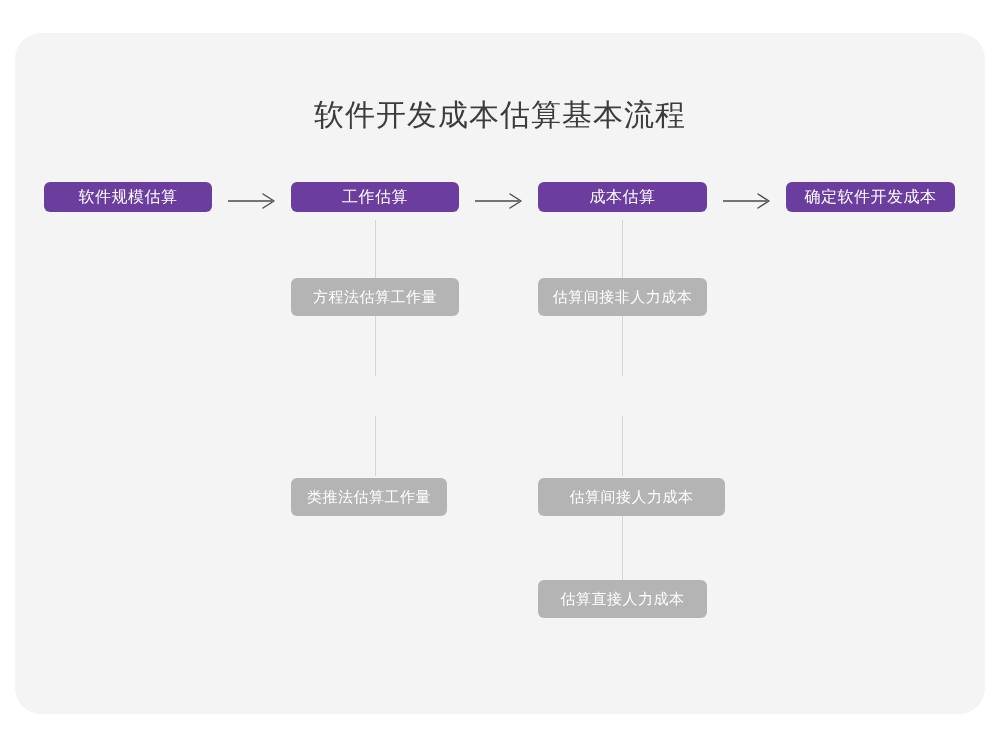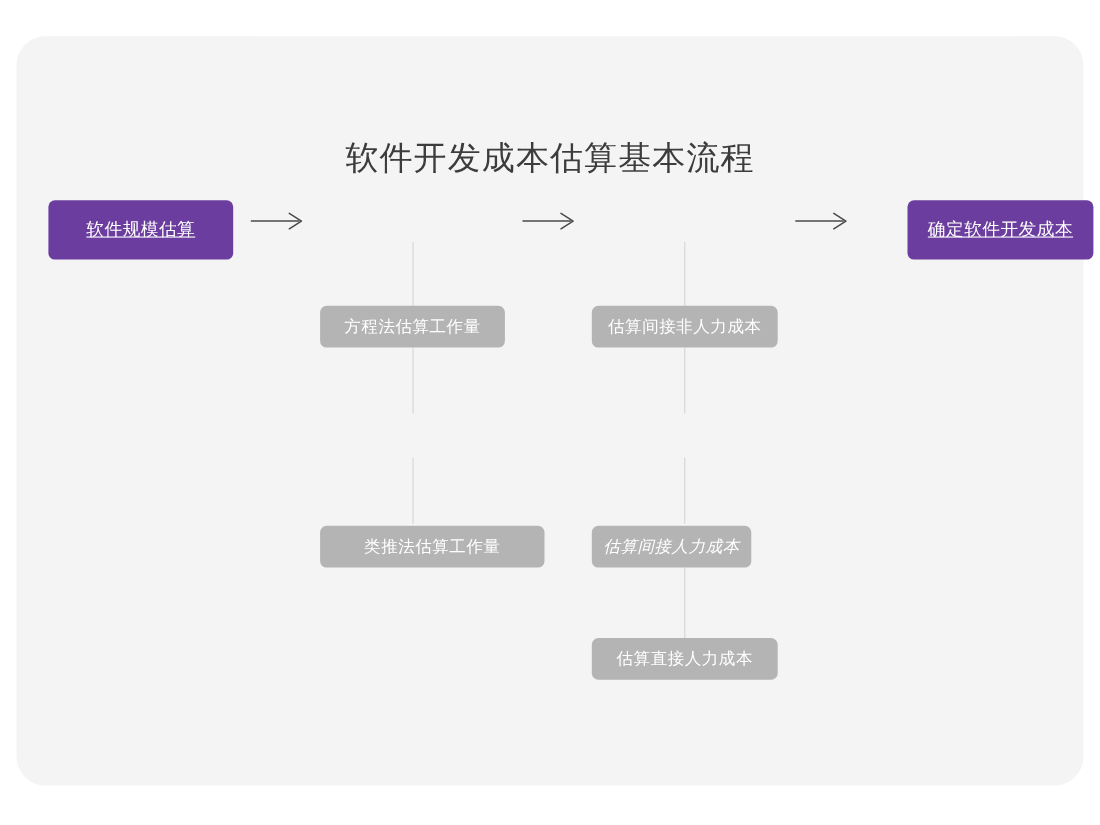--- a/index.html
+++ b/index.html
@@ -38,42 +38,40 @@
     left: 0;
     top: 95px;
     width: 1000px;
     text-align: center;
     font-size: 30px;
     font-weight: 400;
     color: #3c3c3c;
     letter-spacing: 1px;
     line-height: 40px;
     white-space: nowrap;
-    margin-top: 30px;
   }
 
   
   .node {
     position: absolute;
     box-sizing: border-box;
     display: flex;
     align-items: center;
     justify-content: center;
     border-radius: 6px;
     color: #ffffff;
     white-space: nowrap;
     text-align: center;
     letter-spacing: 0.5px;
   }
 
   .node.primary {
     background: #6b3d9e;
     font-size: 16px;
-    height: 54px;
-    text-decoration: underline;
+    height: 30px;
   }
 
   .node.secondary {
     background: #b4b4b4;
     font-size: 15px;
     height: 38px;
   }
 
   
   .vline {
@@ -96,23 +94,25 @@
 <body>
 
 <div id="canvas">
 
   <div id="card"></div>
 
   <div id="diagram-title">软件开发成本估算基本流程</div>
 
   <div class="node primary" style="left:44px; top:182px; width:168px;">软件规模估算</div>
 
+  <div class="node primary" style="left:291px; top:182px; width:168px;">工作估算</div>
 
+  <div class="node primary" style="left:538px; top:182px; width:169px;">成本估算</div>
 
-  <div class="node primary" style="left:786px; top:182px; width:169px;margin-left:39px;">确定软件开发成本</div>
+  <div class="node primary" style="left:786px; top:182px; width:169px;">确定软件开发成本</div>
 
   <div class="arrow" style="left:228px; top:189px; width:50px;">
     <svg width="50" height="24" viewBox="0 0 50 24">
       <line x1="0" y1="12" x2="44" y2="12" stroke="#4a4a4a" stroke-width="1.4"></line>
       <polyline points="35,5 46,12 35,19" fill="none" stroke="#4a4a4a" stroke-width="1.4" stroke-linecap="round" stroke-linejoin="round"></polyline>
     </svg>
   </div>
 
   <div class="arrow" style="left:475px; top:189px; width:50px;">
     <svg width="50" height="24" viewBox="0 0 50 24">
@@ -128,27 +128,27 @@
     </svg>
   </div>
 
   <div class="vline" style="left:375px; top:220px; height:58px;"></div>
   <div class="vline" style="left:375px; top:316px; height:60px;"></div>
   <div class="vline" style="left:375px; top:416px; height:60px;"></div>
 
   <div class="node secondary" style="left:291px; top:278px; width:168px;">方程法估算工作量</div>
 
 
-  <div class="node secondary" style="left:291px; top:478px; width:204px;">类推法估算工作量</div>
+  <div class="node secondary" style="left:291px; top:478px; width:156px;">类推法估算工作量</div>
 
   <div class="vline" style="left:622px; top:220px; height:58px;"></div>
   <div class="vline" style="left:622px; top:316px; height:60px;"></div>
   <div class="vline" style="left:622px; top:416px; height:60px;"></div>
   <div class="vline" style="left:622px; top:516px; height:64px;"></div>
 
   <div class="node secondary" style="left:538px; top:278px; width:169px;">估算间接非人力成本</div>
 
 
-  <div class="node secondary" style="left:538px; top:478px; width:145px;font-style:italic;">估算间接人力成本</div>
+  <div class="node secondary" style="left:538px; top:478px; width:187px;">估算间接人力成本</div>
 
   <div class="node secondary" style="left:538px; top:580px; width:169px;">估算直接人力成本</div>
 
 </div>
 
 </body></html>

